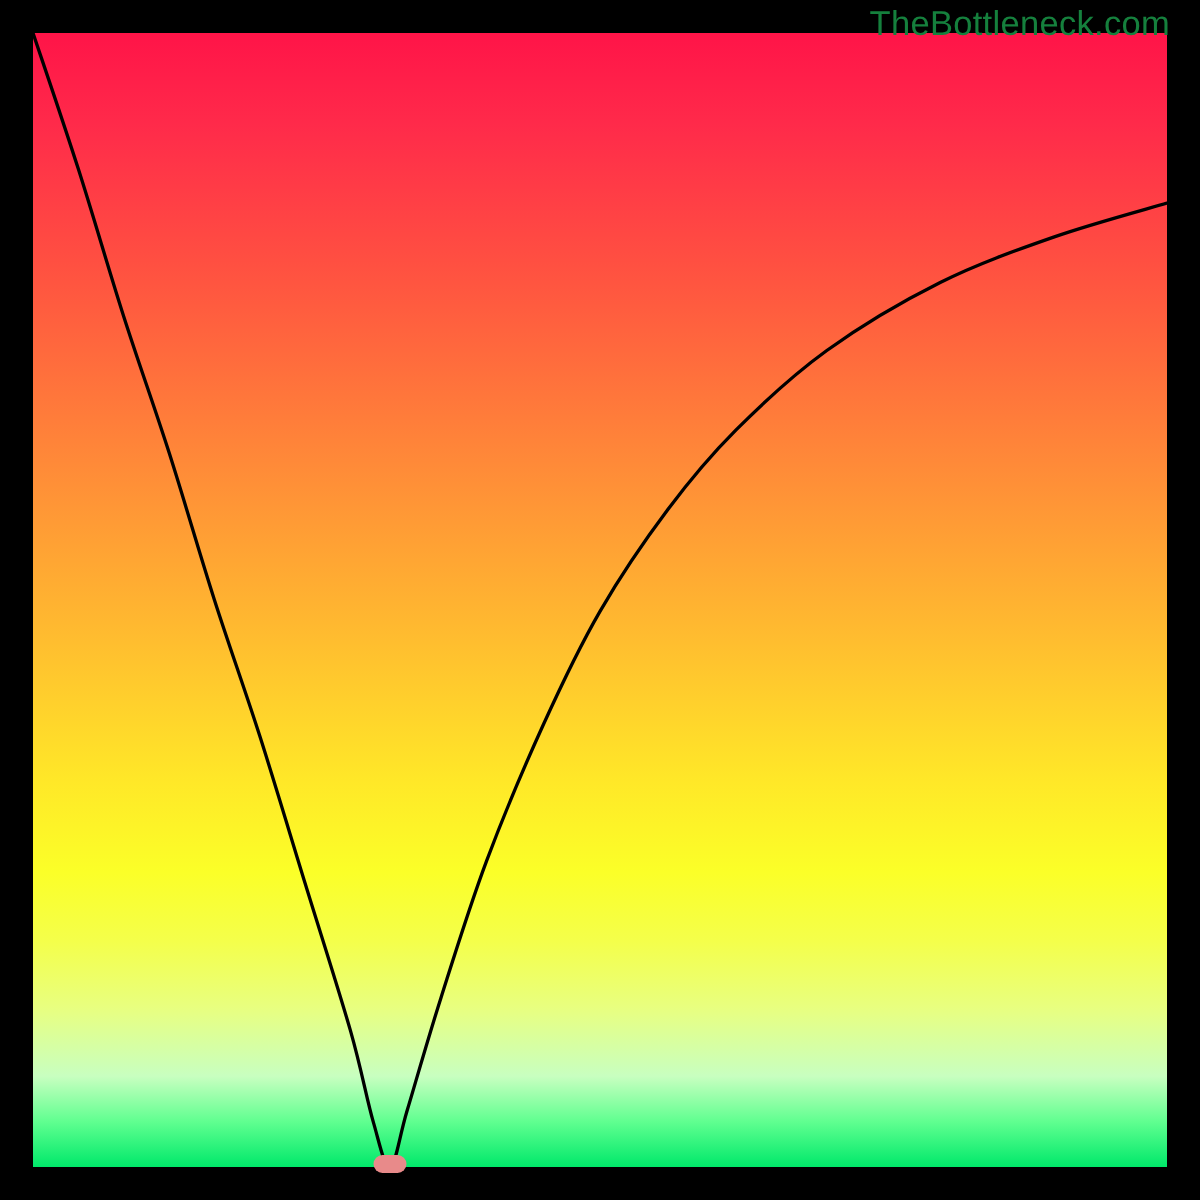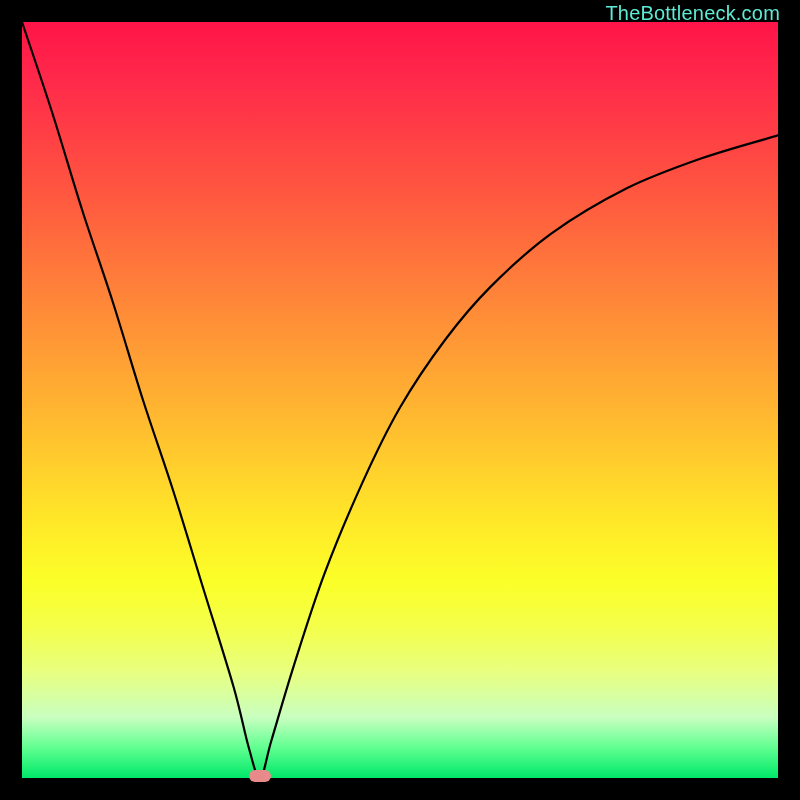--- a/index.html
+++ b/index.html
@@ -29,22 +29,22 @@
       #e8ff80 86%,
       #c8ffc0 92%,
       #60ff90 96%,
       #00e86a 100%
     );
   }
   .watermark {
     position: absolute;
     top: 2px;
     right: 20px;
-    color: #5eead4;
-    font-size: 20px;
+    color: #15803d;
+    font-size: 23px;
     font-weight: 500;
     letter-spacing: 0.2px;
     z-index: 5;
     text-align: center;
   }
   svg.curve {
     position: absolute;
     left: 0;
     top: 0;
     width: 756px;

